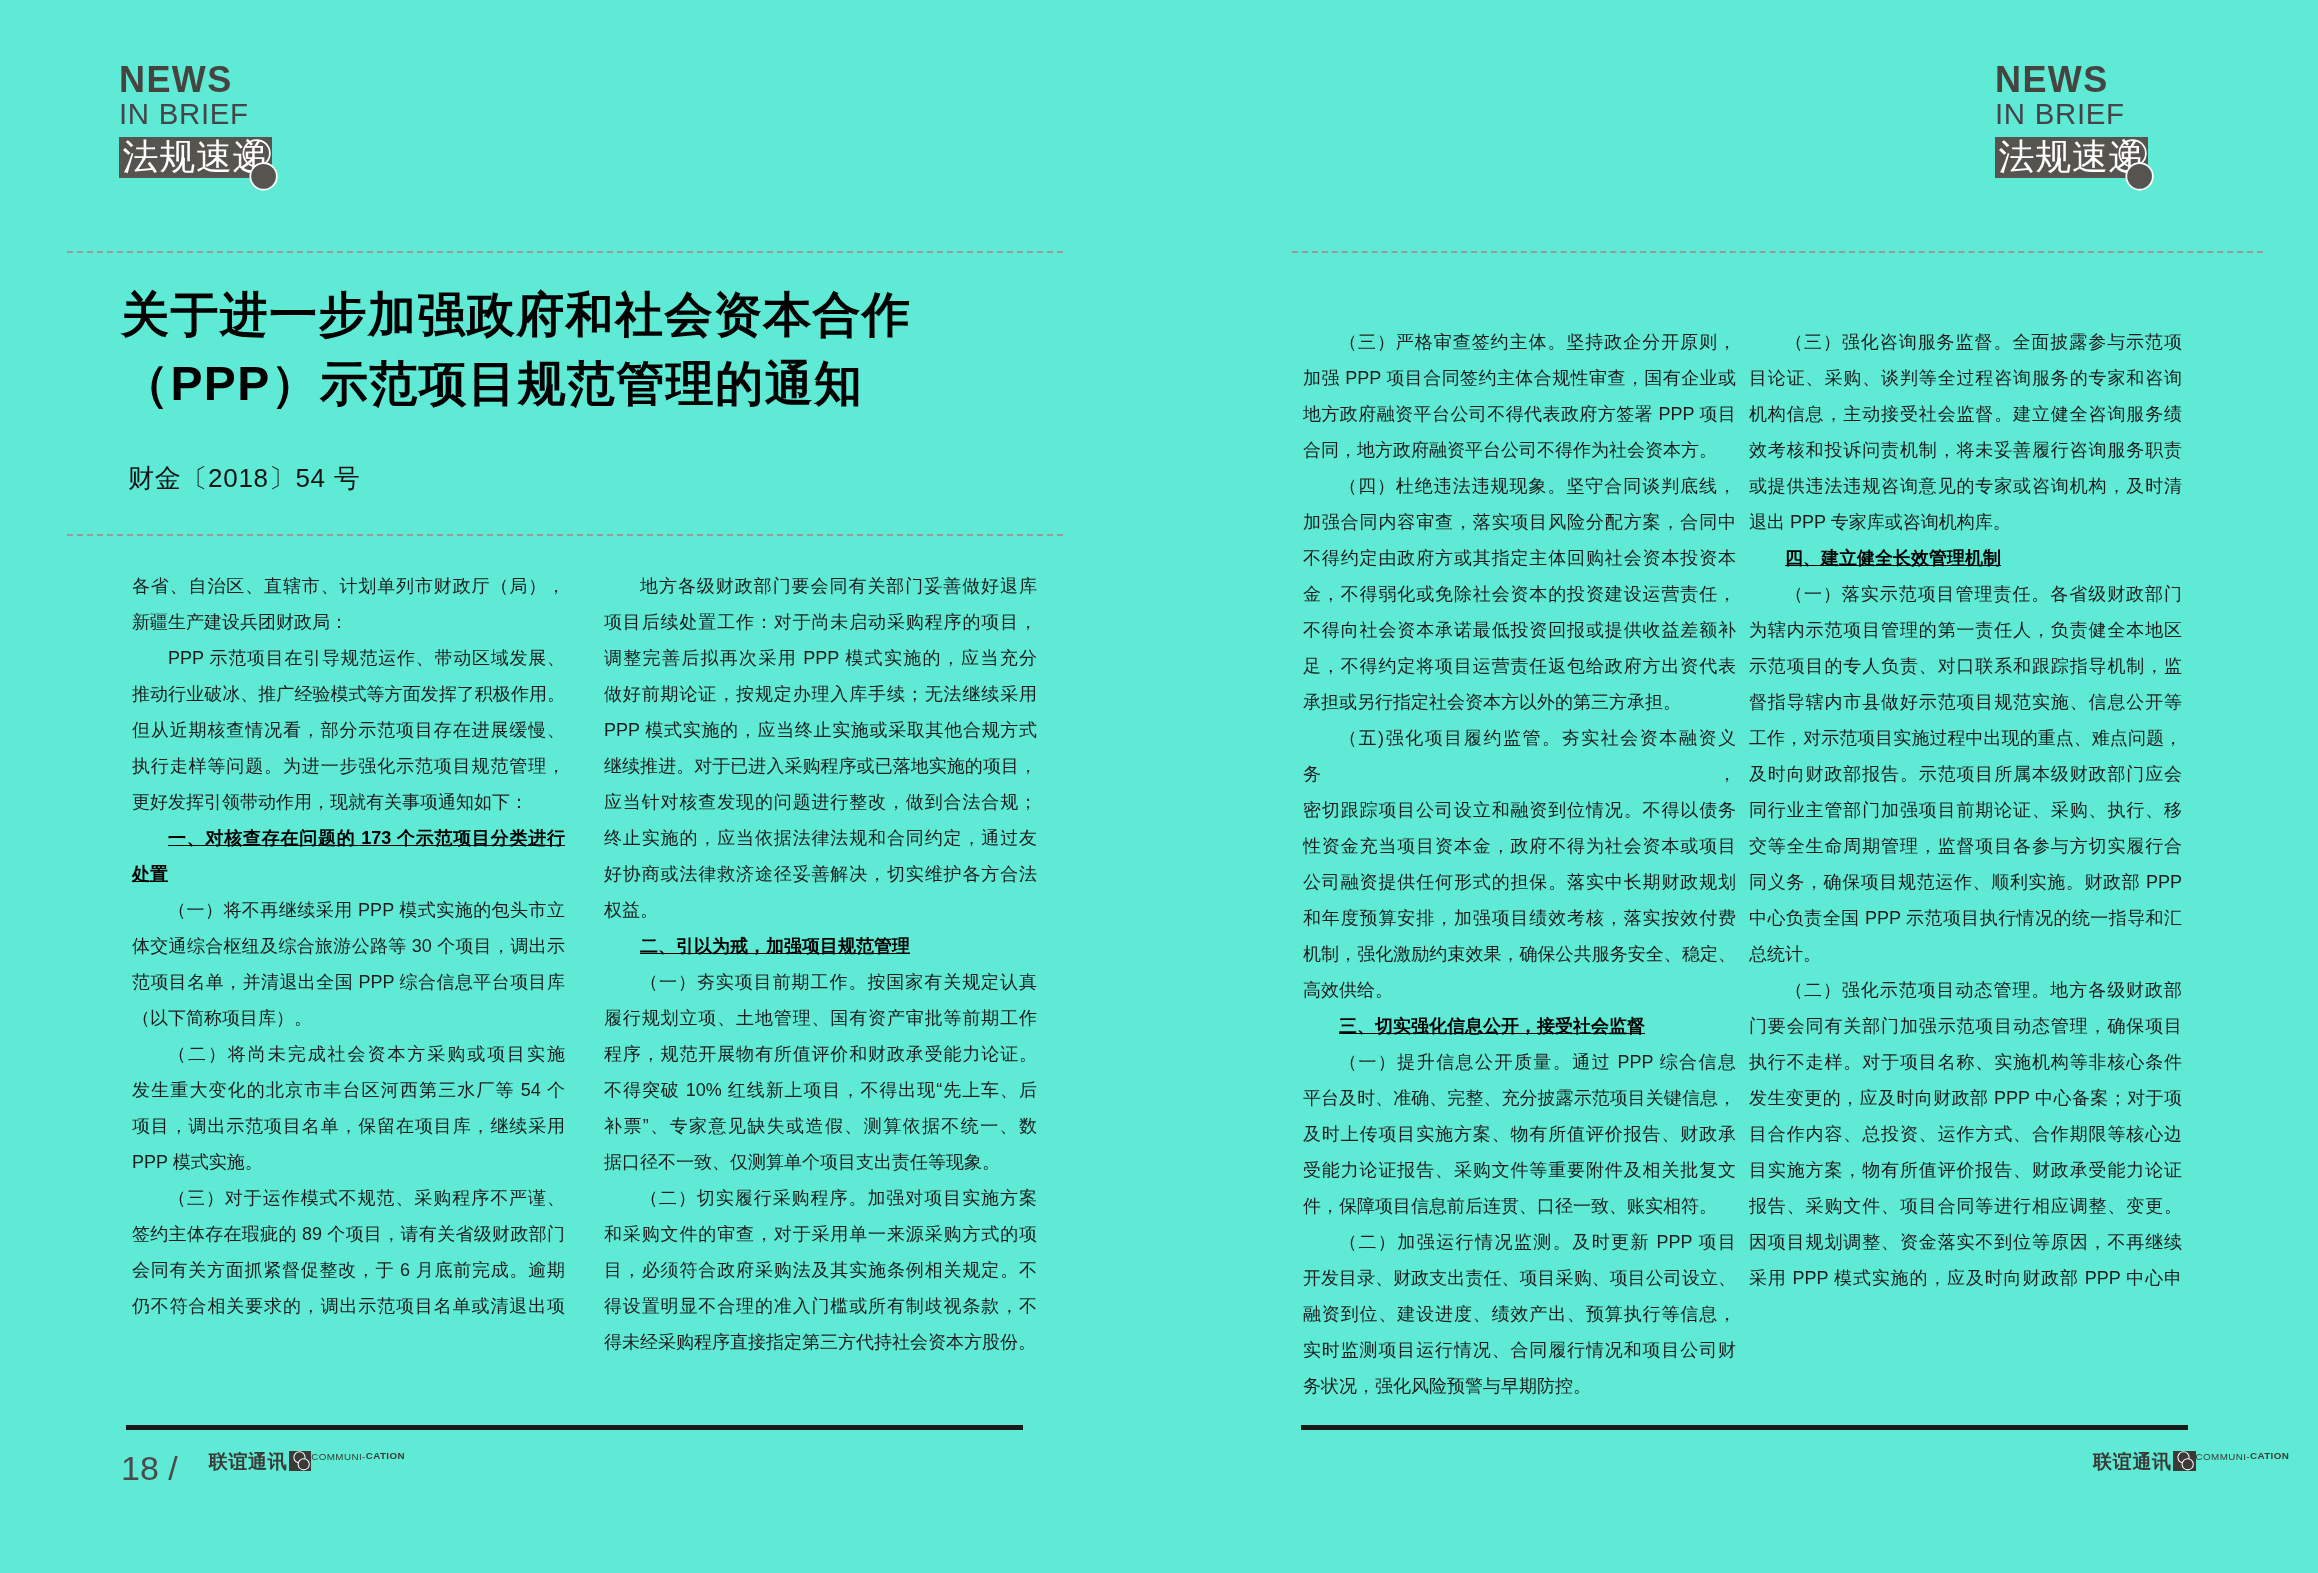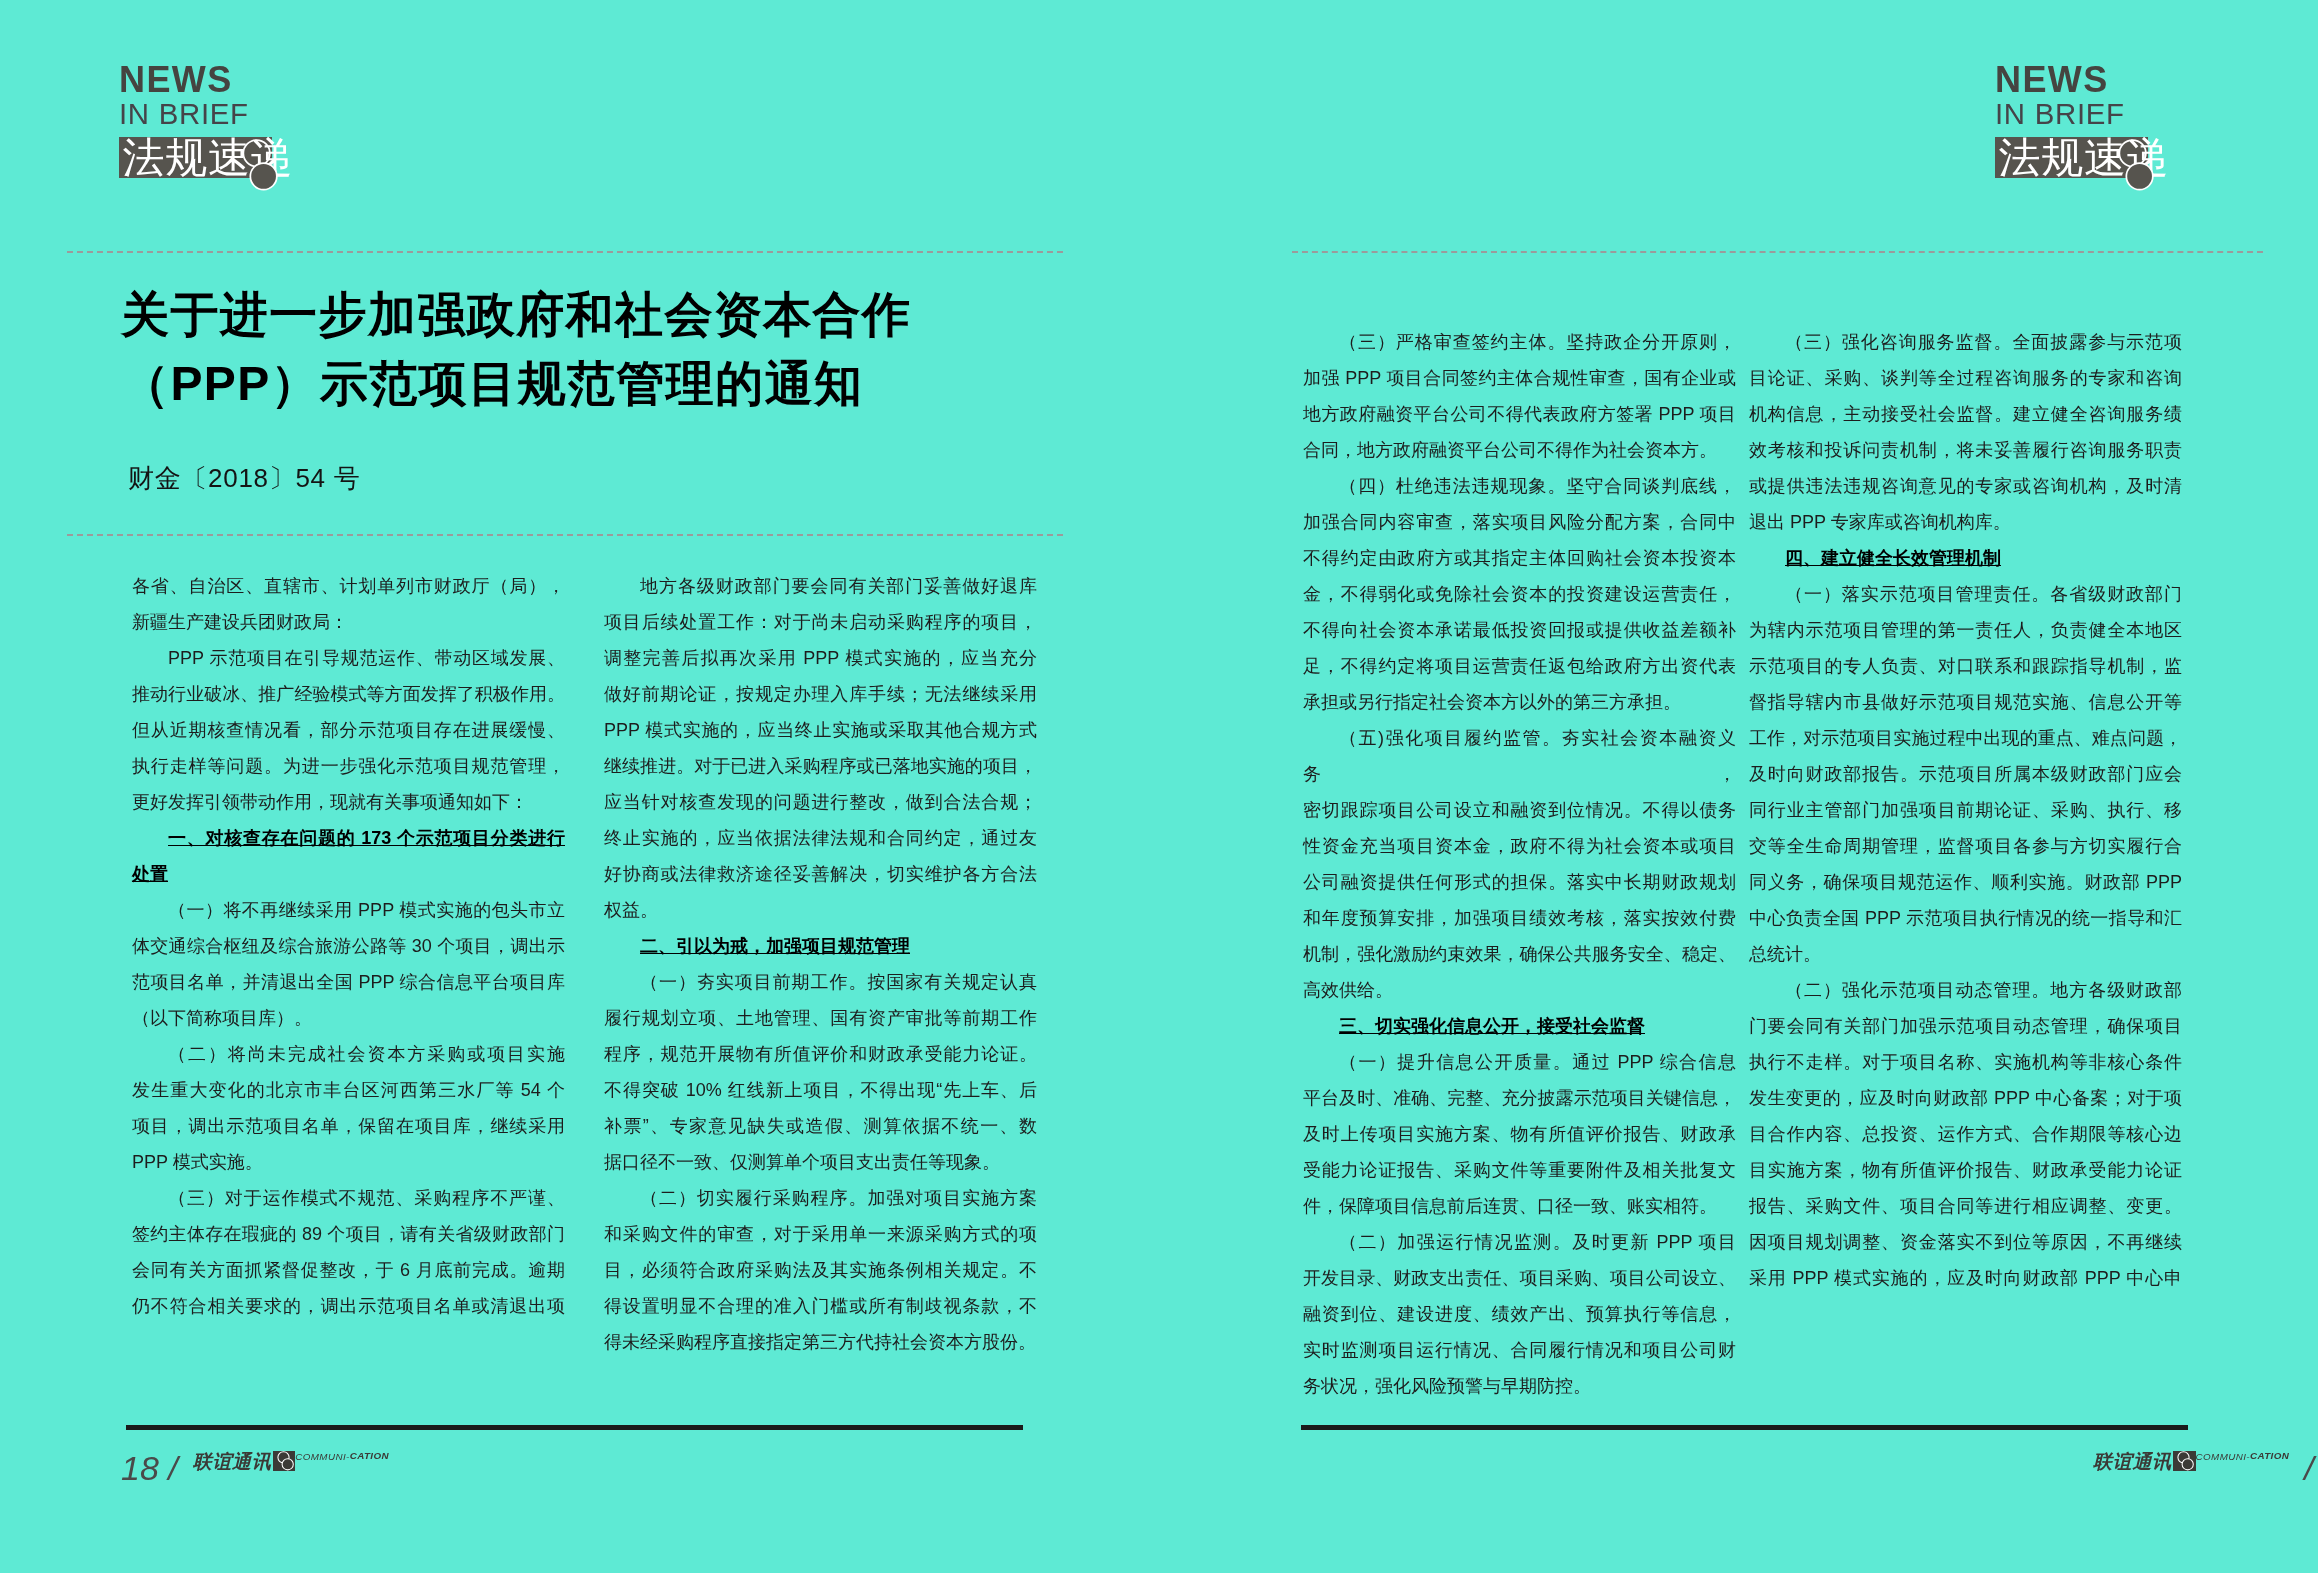--- a/index.html
+++ b/index.html
@@ -9,36 +9,36 @@
     height:1573px;
     background:#5eead4;
     font-family:"Liberation Sans","DejaVu Sans",sans-serif;
     overflow:hidden;
   }
   
   .hdr{position:absolute;top:62px;width:224px;}
   .hdr-news{font-size:36px;font-weight:800;color:#454440;letter-spacing:1.4px;line-height:36px;}
   .hdr-brief{font-size:29.4px;font-weight:400;color:#454449;letter-spacing:0.7px;line-height:32px;margin-top:0px;}
   .hdr-box{position:relative;margin-top:7px;width:153px;height:41px;background:#56544e;display:flex;align-items:center;box-sizing:border-box;padding-left:3.5px;}
-  .hdr-box-text{color:#ffffff;font-size:42px;font-weight:500;letter-spacing:0.7px;white-space:nowrap;}
+  .hdr-box-text{color:#ffffff;font-size:36px;font-weight:500;letter-spacing:0.7px;white-space:nowrap;}
   .hdr-circles{position:absolute;right:-7px;top:1.4px;overflow:visible;}
   
   .dash{position:absolute;height:0;border-top:2.8px dashed #9b9b9b;}
   
   .title{position:absolute;left:121px;top:280px;font-size:48px;font-weight:900;color:#000;line-height:69px;letter-spacing:1.4px;white-space:nowrap;}
   .docnum{position:absolute;left:128px;top:461px;font-size:26px;color:#141414;letter-spacing:0.7px;}
   
   .col{position:absolute;width:433px;font-size:18px;color:#1d1d1d;}
   .ln{line-height:36px;text-align:justify;}
   .jst{text-align-last:justify;}
   .ind{text-indent:36px;}
   .bld{font-weight:800;color:#000;text-decoration:underline;}
   
   .rule{position:absolute;height:4.9px;background:#1b1b1b;}
-  .footer{position:absolute;top:1451px;display:flex;align-items:flex-start;gap:15px;font-style:italic;}
+  .footer{position:absolute;top:1451px;display:flex;align-items:flex-start;gap:31px;}
   .pagenum{font-size:34px;color:#4a4a4a;line-height:35px;white-space:nowrap;}
   .logo{display:flex;flex-direction:row;}
   .logo-top{display:flex;align-items:flex-start;gap:1.4px;}
   .logo-cn{font-size:19px;font-weight:800;color:#3b3a36;letter-spacing:0.7px;line-height:21px;white-space:nowrap;}
   .logo-badge{position:relative;width:22.4px;height:19.6px;background:#3b3a36;}
   .logo-en1{font-size:9.8px;color:#3b3a36;letter-spacing:0.4px;line-height:10.5px;margin-top:1.4px;}
   .logo-en2{font-size:9.8px;font-weight:800;color:#3b3a36;letter-spacing:0.4px;line-height:10.5px;}
 </style>
 </head>
 <body>

